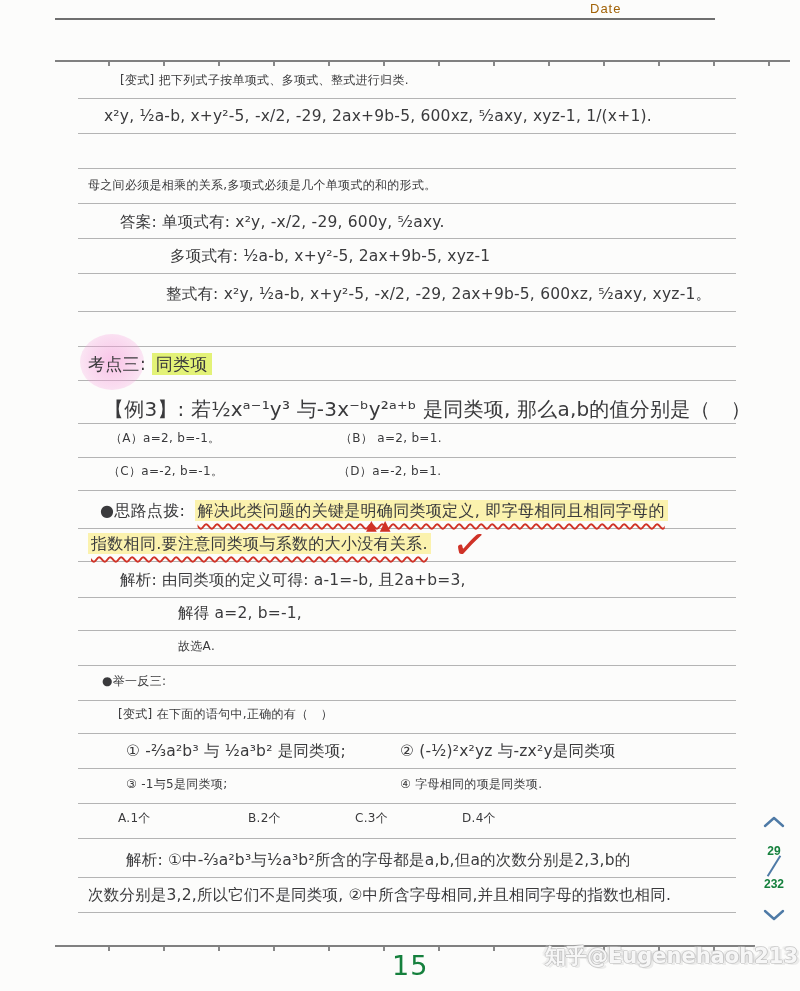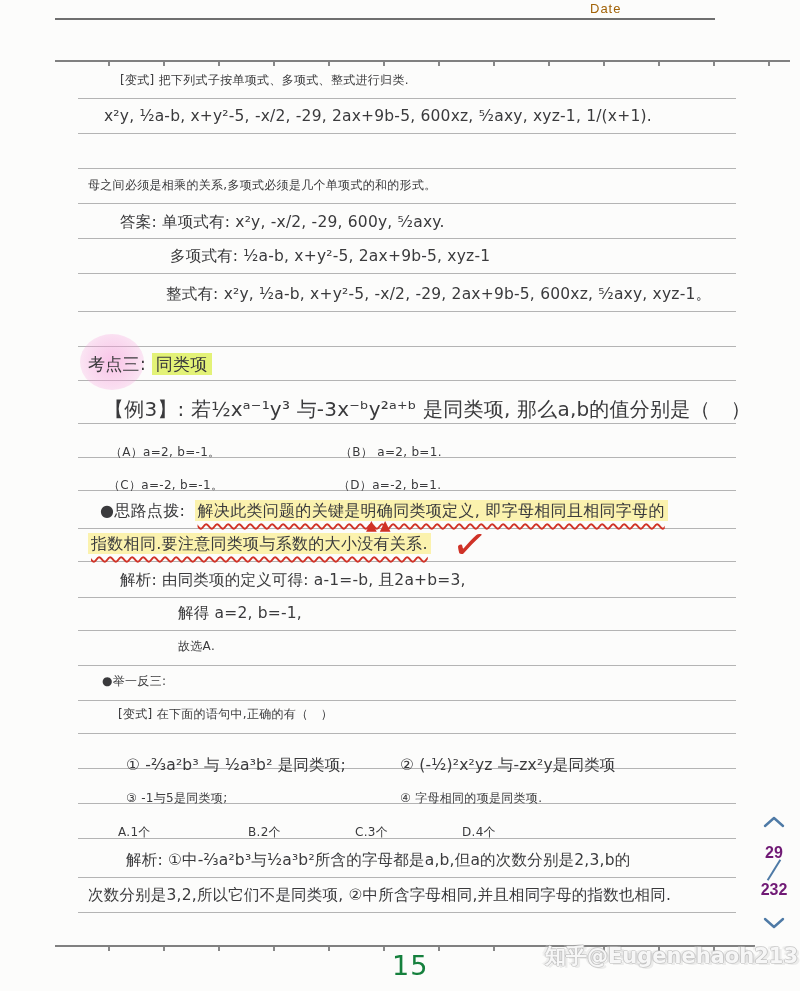--- a/index.html
+++ b/index.html
@@ -13,31 +13,31 @@
   .ruled-line{position:absolute;left:78px;width:658px;height:1px;background:#9c9c9c;opacity:.75;}
   .date-label{position:absolute;left:590px;top:1px;font-size:13px;color:#a16207;
       font-family:"Liberation Sans",sans-serif;letter-spacing:1px;}
   .date-rule{position:absolute;left:55px;top:18px;width:660px;height:2px;background:#6f6f6f;}
   .ruler{position:absolute;height:6px;border-top:2px solid #808080;
       background:repeating-linear-gradient(90deg,transparent 0 53px,#888 53px 55px);
       background-size:55px 4px;background-repeat:repeat-x;}
   .ruler.top{left:55px;top:60px;width:735px;}
   .ruler.bottom{left:55px;top:945px;width:700px;}
   .pagenum{position:absolute;left:392px;top:950px;font-size:27px;color:#15803d;letter-spacing:1px;}
-  .col{position:absolute;top:14px;}
+  .col{position:absolute;top:0;}
   .hl-yellow{background:rgba(250,240,160,0.85);padding:1px 3px;
       text-decoration:underline wavy #d03226 2px;text-underline-offset:7px;}
   .hl-green{background:rgba(222,240,95,0.85);padding:1px 4px;}
   .pink-blob{position:absolute;left:80px;top:334px;width:64px;height:56px;border-radius:50%;
       background:radial-gradient(circle,rgba(246,158,219,0.6) 0%,rgba(246,158,219,0.35) 55%,rgba(246,158,219,0.1) 100%);}
   .red-arrows{position:absolute;left:366px;top:517px;color:#d03226;font-size:14px;letter-spacing:3px;}
   .red-check{position:absolute;left:452px;top:524px;color:#cf3227;font-size:42px;font-weight:bold;
       transform:rotate(8deg);line-height:1;}
   .pager{position:absolute;left:750px;top:813px;width:48px;text-align:center;color:#4e7aa6;}
-  .pager .num{font-size:16px;font-weight:bold;color:#701a75;font-family:"Liberation Sans",sans-serif;}
+  .pager .num{font-size:12px;font-weight:bold;color:#15803d;font-family:"Liberation Sans",sans-serif;}
   .pager .slash{display:inline-block;width:24px;height:2px;background:#4e7aa6;
       transform:rotate(-58deg);margin:6px 0 6px 0;}
   .pager svg{display:block;margin:0 auto;}
   .pager .chev{cursor:pointer;padding:2px 0;}
   .watermark{position:absolute;right:2px;top:942px;font-size:21px;font-weight:bold;white-space:nowrap;
       color:rgba(252,252,252,0.92);
       text-shadow:-1px 0 rgba(178,178,178,.55),1px 0 rgba(178,178,178,.55),
                    0 -1px rgba(178,178,178,.5),0 1px rgba(178,178,178,.5),
                    3px 2px 0 rgba(205,205,205,.35),-3px -1px 0 rgba(210,210,210,.3);}
   .bullet{margin-right:4px;}

